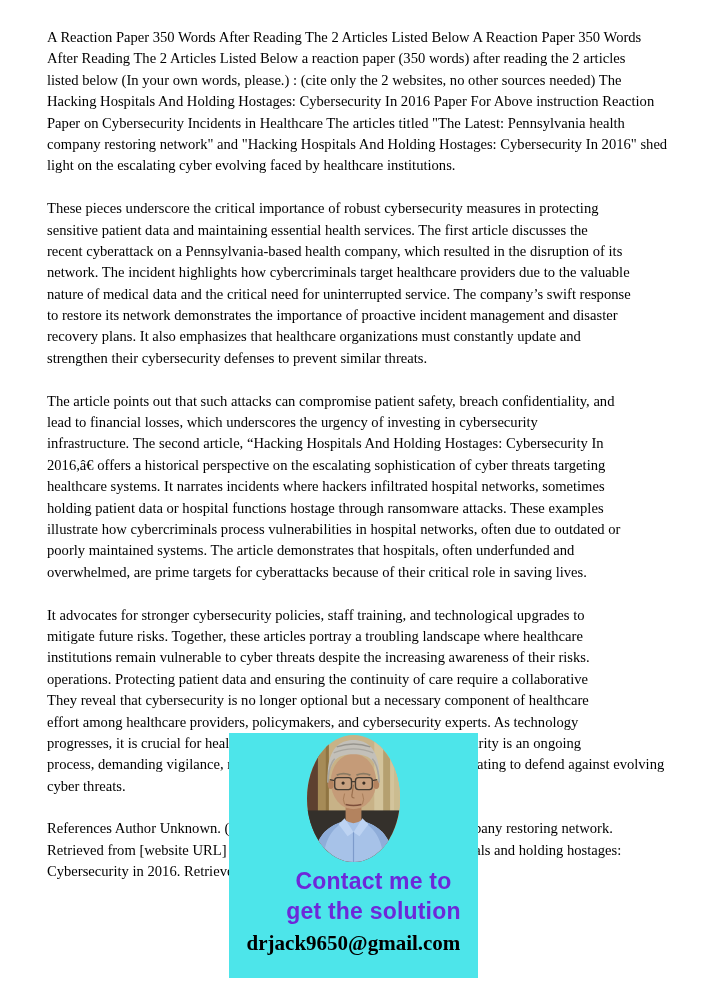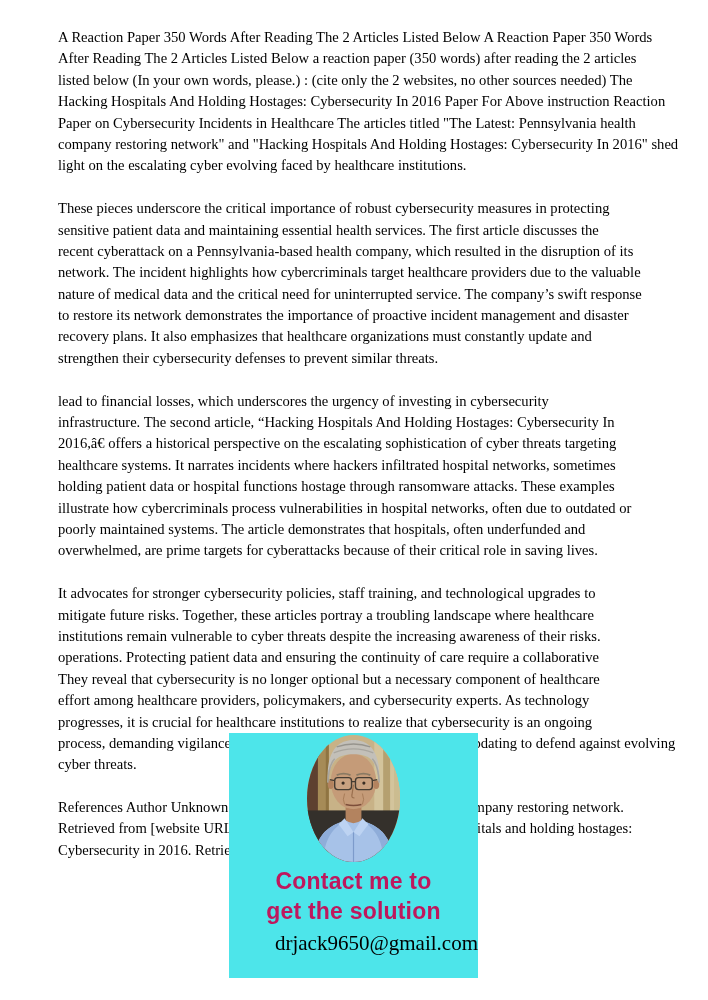--- a/index.html
+++ b/index.html
@@ -15,21 +15,21 @@
   .doc {
     position: absolute;
     left: 47px; top: 27px;
     width: 660px;
     color: #000000;
     font-size: 14.6px;
     line-height: 21.4px;
   }
   .para { margin: 0 0 21.4px 0; }
   .para:last-child { margin-bottom: 0; }
-  .line { white-space: pre; height: 21.4px; margin-left: 11px; }
+  .line { white-space: pre; height: 21.4px; }
 
   
   .promo-card {
     position: absolute;
     left: 229px; top: 733px;
     width: 249px; height: 245px;
     z-index: 10;
   }
   .portrait {
     position: absolute;
@@ -45,23 +45,23 @@
     text-align: center;
     font-family: "Liberation Sans", "DejaVu Sans", sans-serif;
     font-weight: 700;
     font-size: 23px;
     line-height: 30px;
     letter-spacing: 0.2px;
   }
   .promo-email {
     position: absolute;
     left: 0; top: 197px; width: 100%;
-    text-align: right;
+    text-align: center;
     font-family: "Liberation Serif", "DejaVu Serif", serif;
-    font-weight: 400;
+    font-weight: 700;
     font-size: 21px;
     line-height: 26px;
   }
 </style>
 </head>
 <body style="background: rgb(255, 255, 255);">
 
 <div class="doc" style="color: rgb(0, 0, 0);">
     <div class="para">
       <div class="line">A Reaction Paper 350 Words After Reading The 2 Articles Listed Below A Reaction Paper 350 Words</div>
@@ -76,20 +76,21 @@
       <div class="line">These pieces underscore the critical importance of robust cybersecurity measures in protecting</div>
       <div class="line">sensitive patient data and maintaining essential health services. The first article discusses the</div>
       <div class="line">recent cyberattack on a Pennsylvania-based health company, which resulted in the disruption of its</div>
       <div class="line">network. The incident highlights how cybercriminals target healthcare providers due to the valuable</div>
       <div class="line">nature of medical data and the critical need for uninterrupted service. The company’s swift response</div>
       <div class="line">to restore its network demonstrates the importance of proactive incident management and disaster</div>
       <div class="line">recovery plans. It also emphasizes that healthcare organizations must constantly update and</div>
       <div class="line">strengthen their cybersecurity defenses to prevent similar threats.</div>
     </div>
     <div class="para">
+      <div class="line">The article points out that such attacks can compromise patient safety, breach confidentiality, and</div>
       <div class="line">lead to financial losses, which underscores the urgency of investing in cybersecurity</div>
       <div class="line">infrastructure. The second article, “Hacking Hospitals And Holding Hostages: Cybersecurity In</div>
       <div class="line">2016,â€ offers a historical perspective on the escalating sophistication of cyber threats targeting</div>
       <div class="line">healthcare systems. It narrates incidents where hackers infiltrated hospital networks, sometimes</div>
       <div class="line">holding patient data or hospital functions hostage through ransomware attacks. These examples</div>
       <div class="line">illustrate how cybercriminals process vulnerabilities in hospital networks, often due to outdated or</div>
       <div class="line">poorly maintained systems. The article demonstrates that hospitals, often underfunded and</div>
       <div class="line">overwhelmed, are prime targets for cyberattacks because of their critical role in saving lives.</div>
     </div>
     <div class="para">
@@ -158,18 +159,18 @@
 
       <path d="M47,50 L45.5,60 Q44.5,63.5 48,63.5" stroke="#9a6f4e" stroke-width="1.2" fill="none"></path>
 
       <path d="M38,59 Q35.5,65 38,70" stroke="#a87c58" stroke-width="1" fill="none"></path>
       <path d="M56,59 Q58.5,65 56,70" stroke="#a87c58" stroke-width="1" fill="none"></path>
 
       <path d="M39,70 Q47,72 55,70" stroke="#7d4e3a" stroke-width="1.6" fill="none"></path>
       <path d="M41,74.5 Q47,76 53,74.5" stroke="#b3835f" stroke-width="1" fill="none"></path>
     </svg>
   </div>
-  <div class="promo-headline" style="color: #be185d;">
+  <div class="promo-headline" style="color: #6d28d9; padding-left: 20px;">
     <div>Contact me to</div>
     <div>get the solution</div>
   </div>
   <div class="promo-email" style="color: rgb(0, 0, 0);">drjack9650@gmail.com</div>
 </div>
 
 </body></html>

